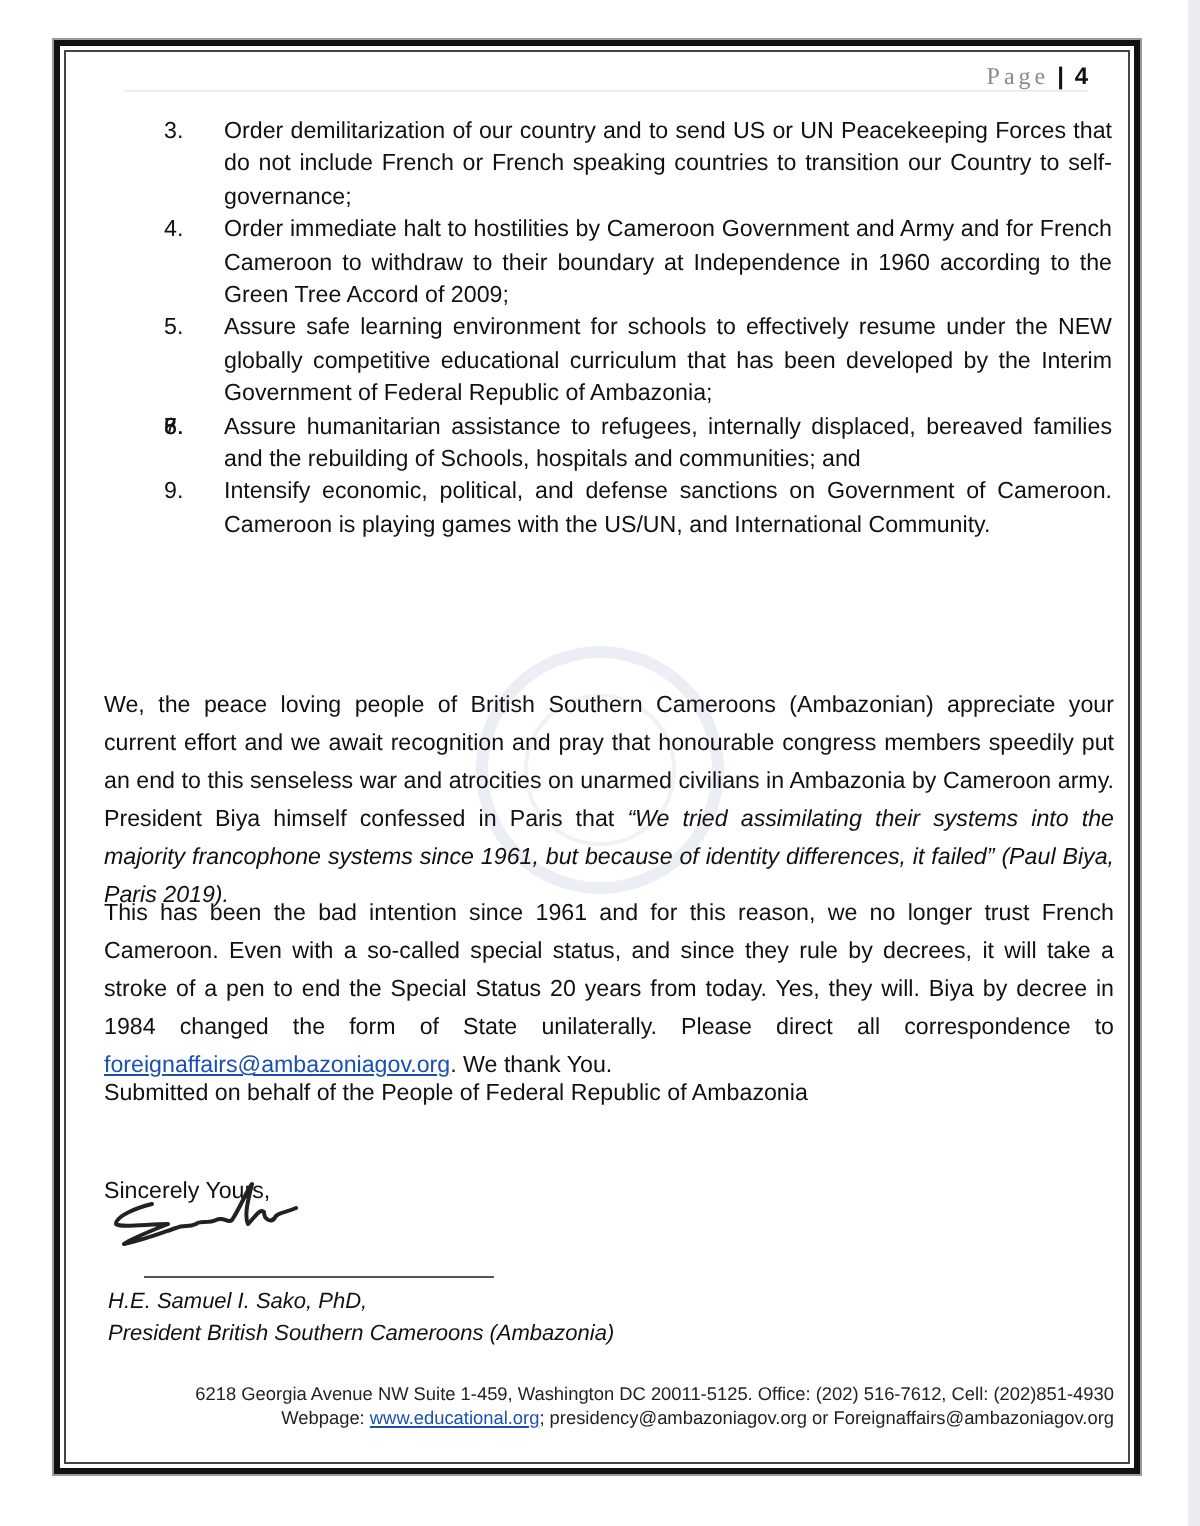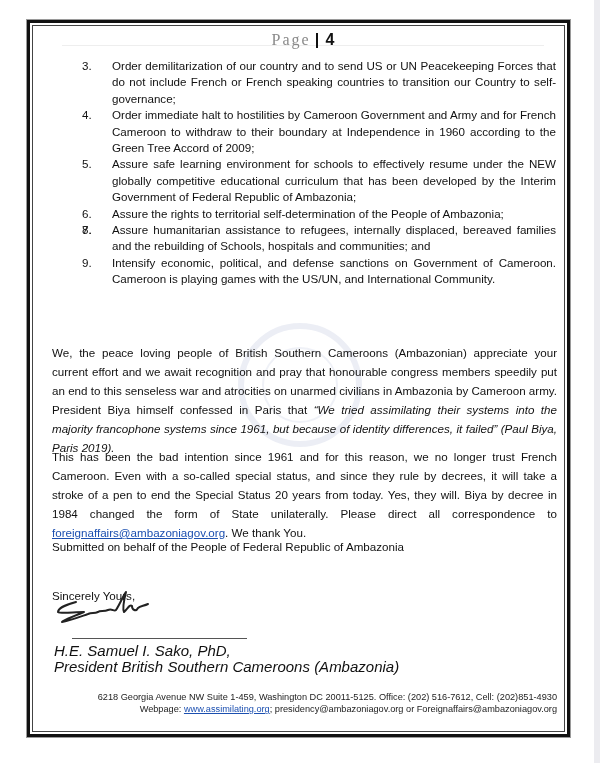--- a/index.html
+++ b/index.html
@@ -16,21 +16,21 @@
     border: 3px solid #111;
     box-shadow: 0 0 0 1px #9a9a9a;
   }
   .frame-inner {
     position: absolute; left: 2px; top: 2px; right: 2px; bottom: 2px;
     border: 1px solid #444;
   }
   .header {
     position: absolute; left: 62px; top: 31px; width: 482px; height: 14px;
     border-bottom: 1px solid #eeeeee;
-    text-align: center; font-size: 16px; color: #888;
+    text-align: right; font-size: 12px; color: #888;
   }
   .header .page-word { font-family: "Liberation Serif", serif; letter-spacing: 2px; color: #8a8a8a; }
   .header .sep { font-weight: bold; color: #111; margin-left: 4px; }
   .header .num { font-weight: bold; color: #111; margin-left: 2px; }
 
   .watermark {
     position: absolute; left: 238px; top: 323px; width: 124px; height: 124px;
     border-radius: 50%;
     border: 6px solid rgba(150,160,200,0.18);
     box-sizing: border-box;
@@ -54,21 +54,21 @@
   .p1 { top: 343px; }
   .p2 { top: 447px; }
   .p3 { top: 537px; }
   .p4 { top: 586px; }
   .it { font-style: italic; }
   .link { color: #1b4fb0; text-decoration: underline; }
 
   .signature { position: absolute; left: 54px; top: 590px; width: 100px; height: 36px; }
   .sig-line { position: absolute; left: 72px; top: 638px; width: 175px; height: 1px; background: #555; }
   .signer {
-    position: absolute; left: 54px; top: 643px; font-size: 15px; line-height: 16px; font-style: italic;
+    position: absolute; left: 54px; top: 643px; font-size: 11px; line-height: 16px; font-style: italic;
   }
   .footer {
     position: absolute; left: 52px; top: 691px; width: 505px; text-align: right;
     font-size: 9.2px; line-height: 12px; color: #222;
   }
 </style>
 </head>
 <body>
 
 <div class="right-strip"></div>
@@ -81,21 +81,21 @@
   <span class="page-word">Page</span><span class="sep">|</span>
   <span class="num">4</span>
 </div>
 
 <div class="watermark"></div>
 
 <ol class="list">
   <li><span class="n">3.</span><span>Order demilitarization of our country and to send US or UN Peacekeeping Forces that do not include French or French speaking countries to transition our Country to self-governance;</span></li>
   <li><span class="n">4.</span><span>Order immediate halt to hostilities by Cameroon Government and Army and for French Cameroon to withdraw to their boundary at Independence in 1960 according to the Green Tree Accord of 2009;</span></li>
   <li><span class="n">5.</span><span>Assure safe learning environment for schools to effectively resume under the NEW globally competitive educational curriculum that has been developed by the Interim Government of Federal Republic of Ambazonia;</span></li>
-  <li><span class="n">6.</span><span>Assure the rights to territorial self-determination of the People of Ambazonia;</span></li>
+  <li><span class="n">6.</span></li>
   <li><span class="n">7.</span></li>
   <li><span class="n">8.</span><span>Assure humanitarian assistance to refugees, internally displaced, bereaved families and the rebuilding of Schools, hospitals and communities; and</span></li>
   <li><span class="n">9.</span><span>Intensify economic, political, and defense sanctions on Government of Cameroon. Cameroon is playing games with the US/UN, and International Community.</span></li>
 </ol>
 
 <p class="para p1"><span>We, the peace loving people of British Southern Cameroons (Ambazonian) appreciate your current effort and we await recognition and pray that honourable congress members speedily put an end to this senseless war and atrocities on unarmed civilians in Ambazonia by Cameroon army.  President Biya himself confessed in Paris that </span><span class="it">“We tried assimilating their systems into the majority francophone systems since 1961, but because of identity differences, it failed”</span><span class="it"> (Paul Biya, Paris 2019).</span></p>
 
 <p class="para p2"><span>This has been the bad intention since 1961 and for this reason, we no longer trust French Cameroon. Even with a so-called special status, and since they rule by decrees, it will take a stroke of a pen to end the Special Status 20 years from today. Yes, they will. Biya by decree in 1984 changed the form of State unilaterally. Please direct all correspondence to </span><a class="link">foreignaffairs@ambazoniagov.org</a><span>. We thank You.</span></p>
 
 <p class="para p3">Submitted on behalf of the People of Federal Republic of Ambazonia</p>
@@ -106,14 +106,14 @@
 </svg>
 <div class="sig-line"></div>
 
 <div class="signer">
   <div>H.E. Samuel I. Sako, PhD,</div>
   <div>President British Southern Cameroons (Ambazonia)</div>
 </div>
 
 <div class="footer">
   <div>6218 Georgia Avenue NW Suite 1-459, Washington DC 20011-5125. Office: (202) 516-7612, Cell: (202)851-4930</div>
-  <div><span>Webpage: </span><a class="link">www.assimilating.org</a><span>; presidency@ambazoniagov.org or Foreignaffairs@ambazoniagov.org</span></div>
+  <div><span>Webpage: </span><a class="link">www.educational.org</a><span>; presidency@ambazoniagov.org or Foreignaffairs@ambazoniagov.org</span></div>
 </div>
 
 </body></html>

